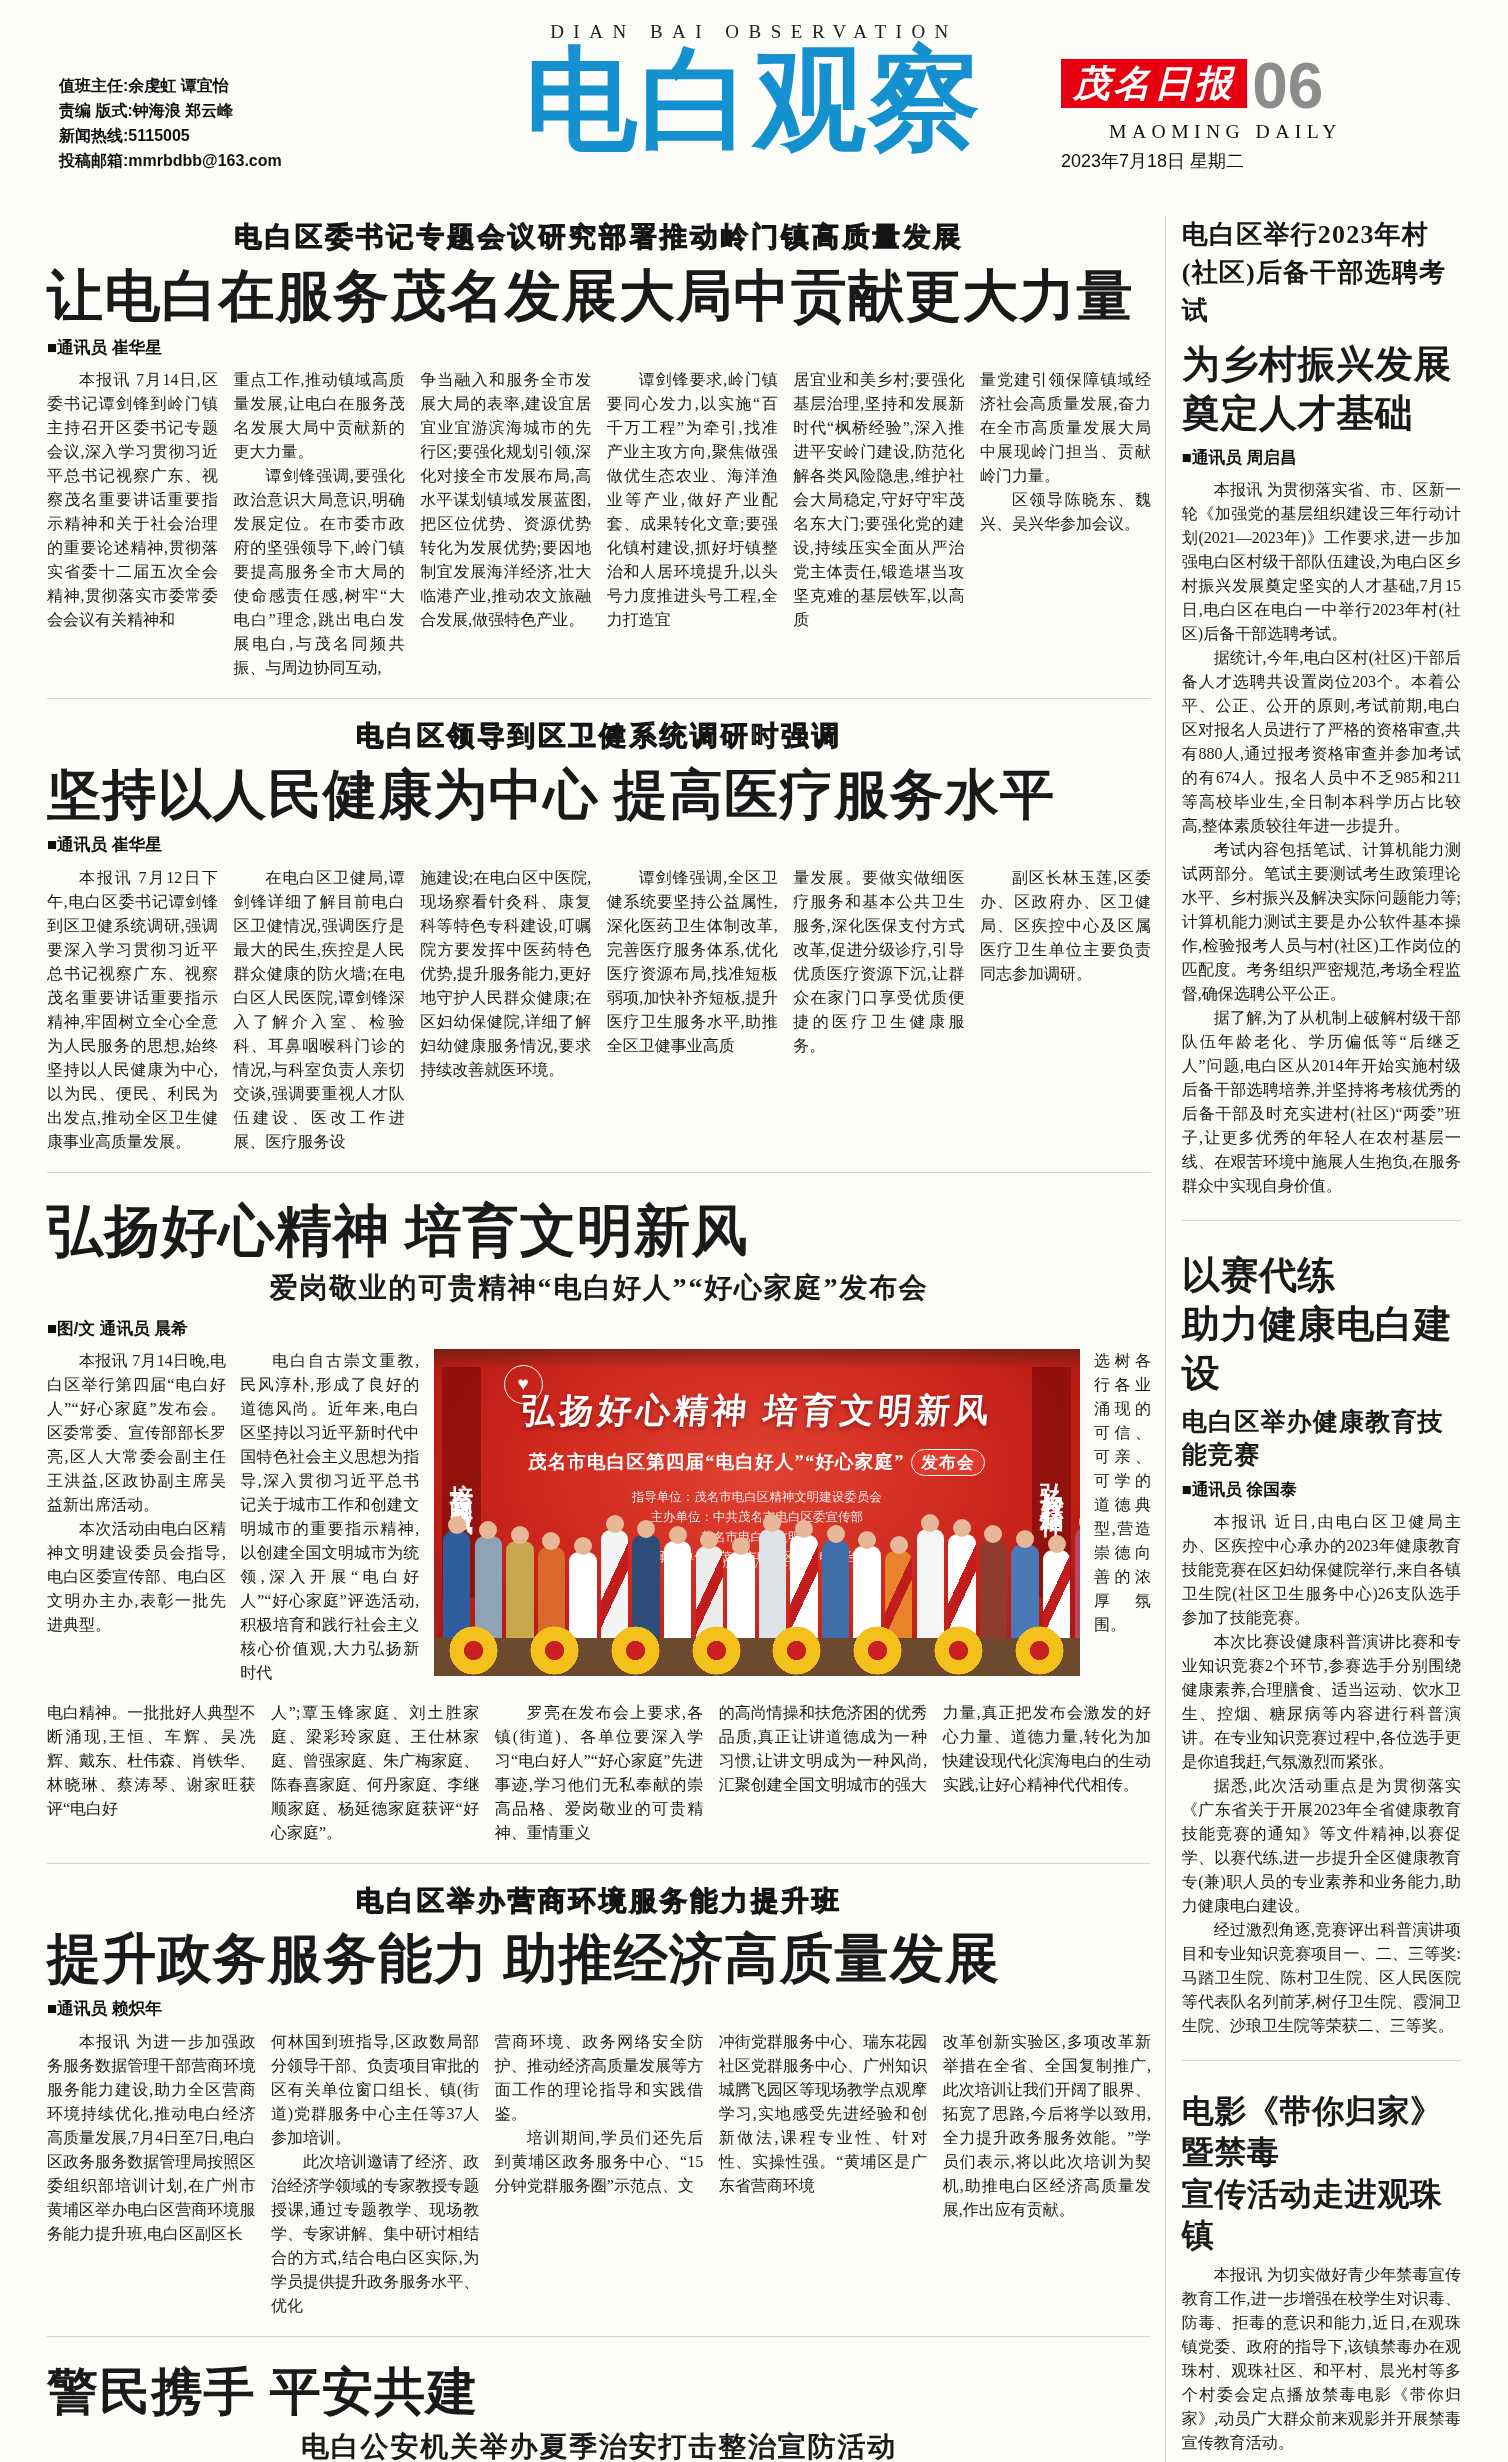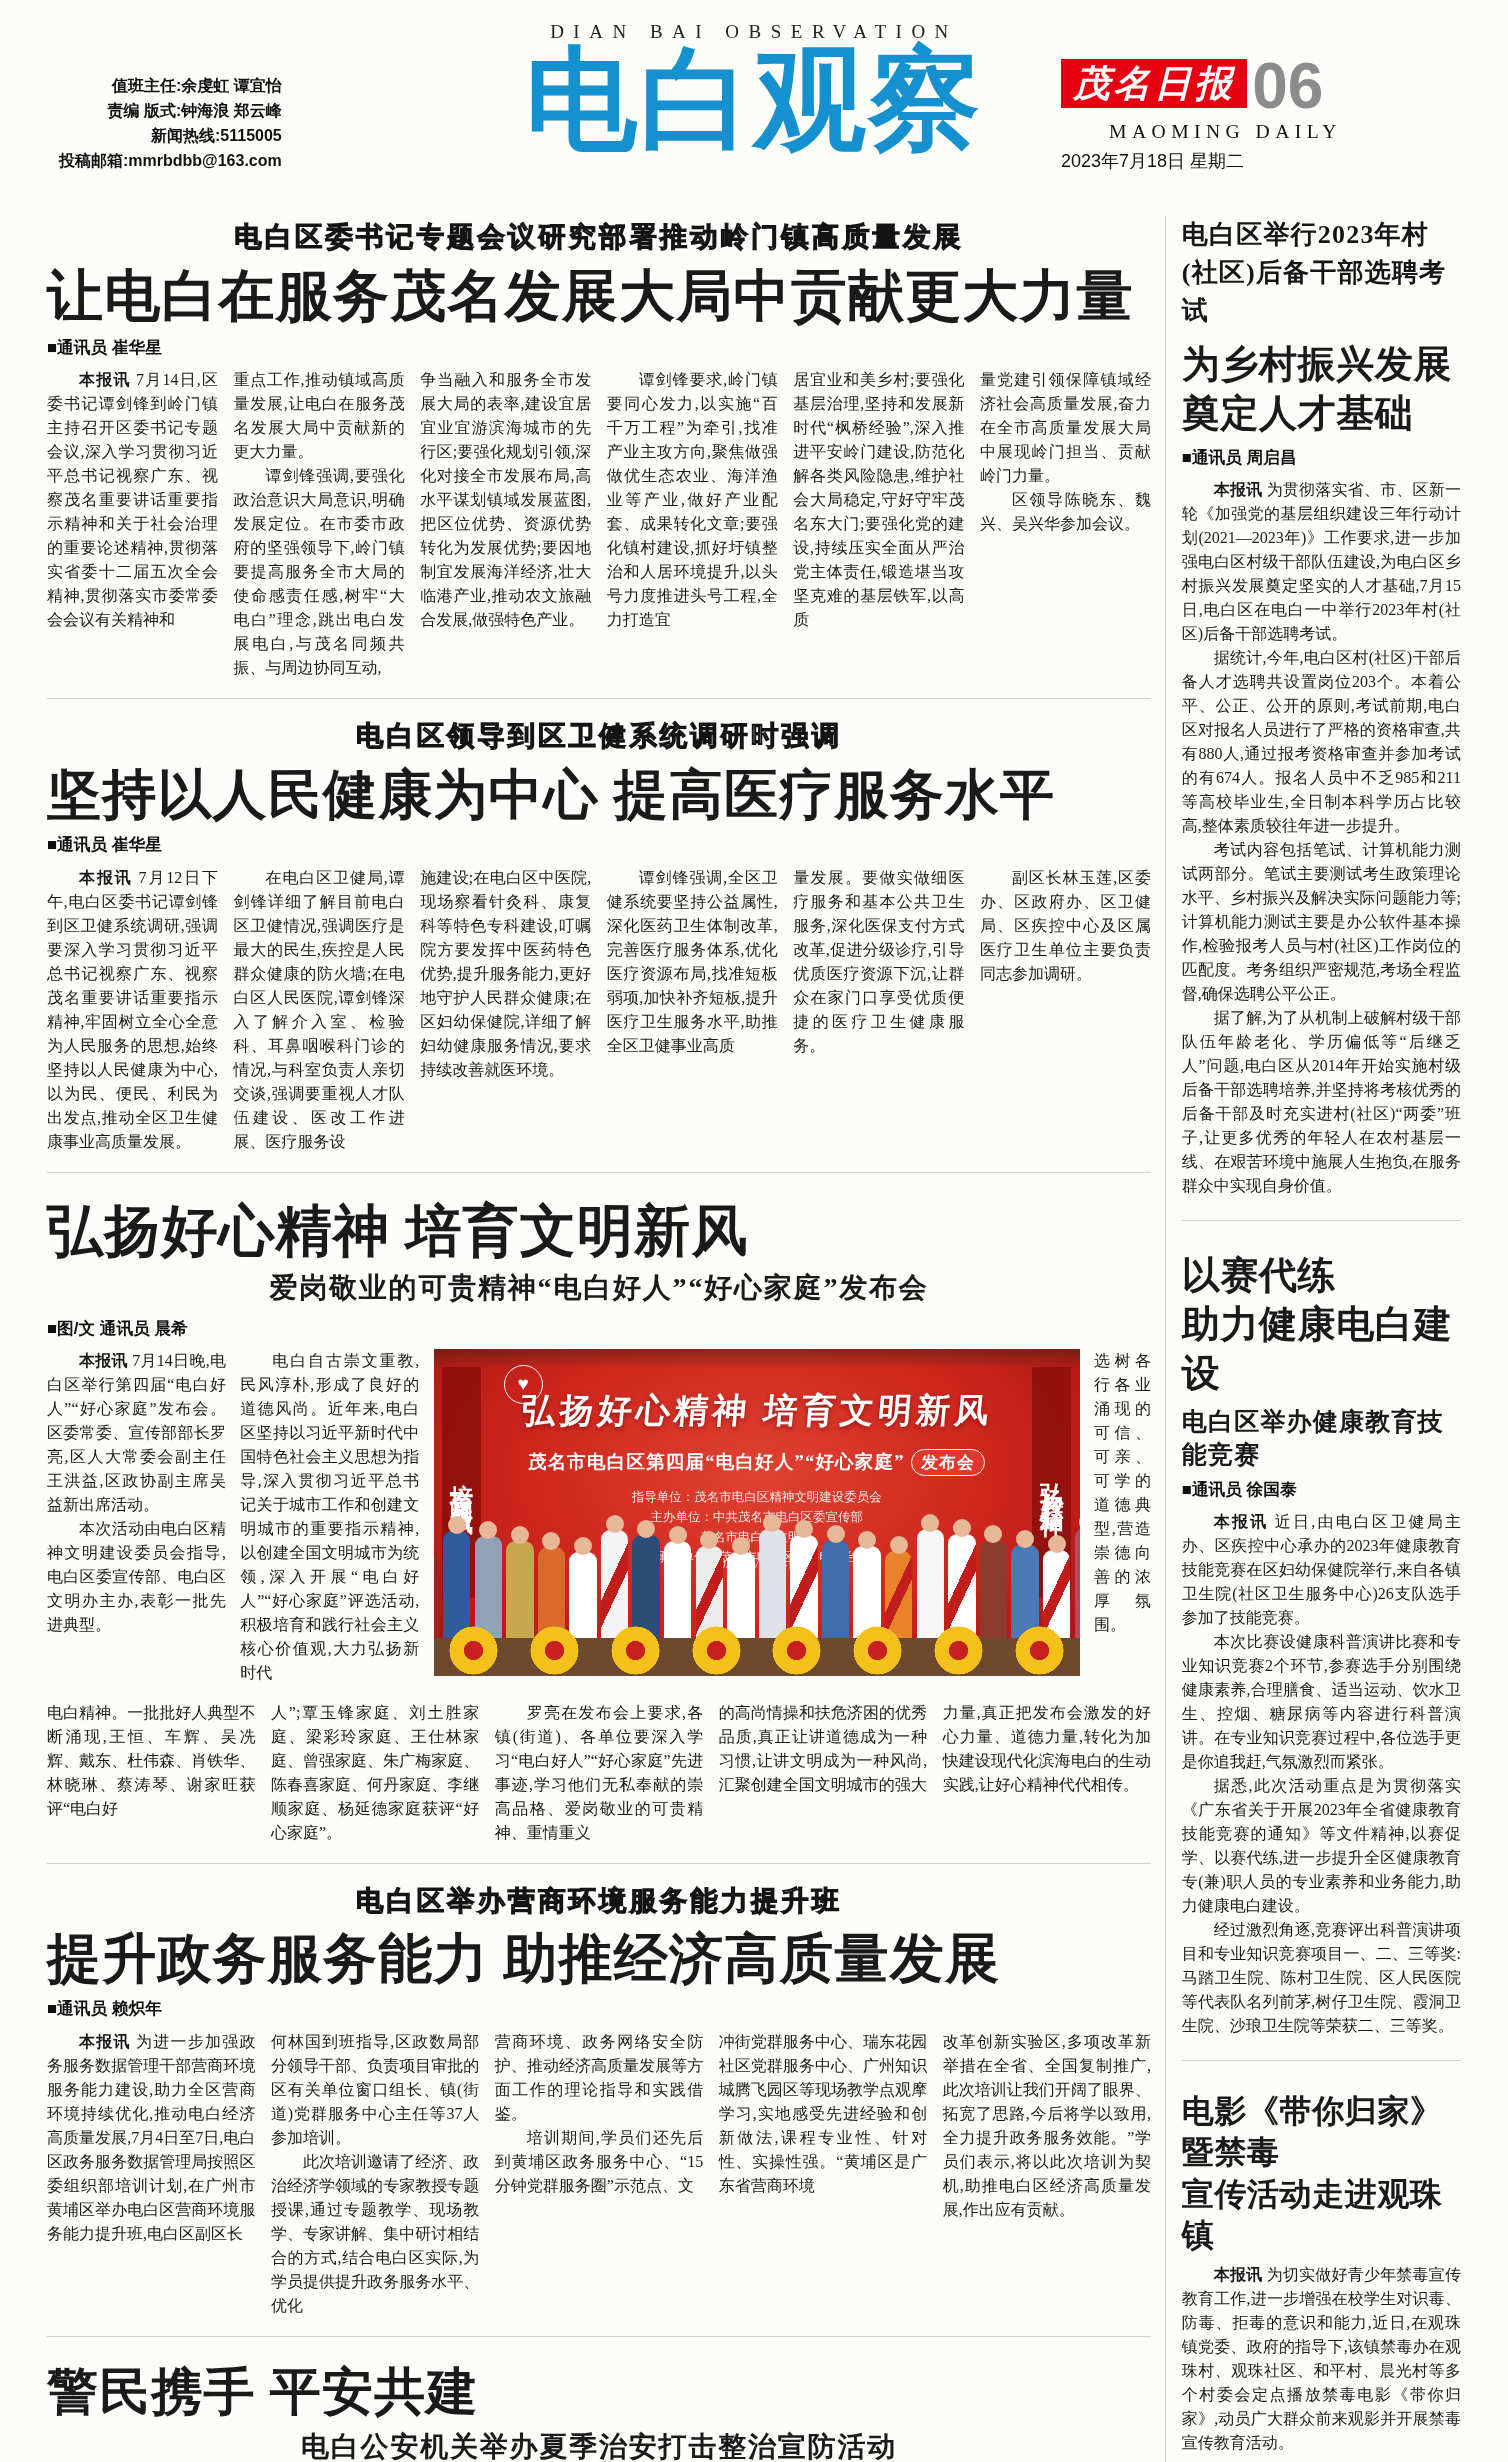--- a/index.html
+++ b/index.html
@@ -4,21 +4,21 @@
 <style>
   html,body{margin:0;padding:0;background:#d8d8d3;}
   .page{position:relative;width:1508px;height:2462px;background:#fcfcf9;box-sizing:border-box;
         padding:13px 47px 24px;overflow:hidden;color:#1a1a1a;
         font-family:"Liberation Serif","DejaVu Serif",serif;}
   
   .eng-title{text-align:center;font-size:19px;letter-spacing:9.5px;color:#222;margin-top:8.4px;}
   .mast-row{position:relative;height:150px;margin-top:4.8px;}
   .staff-info{position:absolute;left:12px;top:26px;font-family:"Liberation Sans",sans-serif;
               font-weight:700;font-size:16px;line-height:1.55;color:#101010;}
-  .staff-info p{margin:0;text-indent:0;text-align:right;}
+  .staff-info p{margin:0;text-indent:0;}
   .mast-cn{position:absolute;left:50%;top:-12px;transform:translateX(-50%);margin:0;
            font-size:112px;line-height:1.15;color:#1591d0;font-weight:900;letter-spacing:2.4px;white-space:nowrap;}
   .logo-area{position:absolute;right:0;top:10.7px;width:400px;}
   .logo-box{display:inline-block;background:#e60012;color:#fff;font-size:37px;font-weight:900;
             font-style:italic;padding:6px 12px;letter-spacing:3.6px;line-height:1;}
   .pagenum{font-family:"Liberation Sans",sans-serif;color:#8c8c8c;font-size:64px;font-weight:700;
            vertical-align:top;margin-left:4.8px;line-height:.85;}
   .logo-eng{font-size:19.7px;letter-spacing:5.4px;margin-top:7.2px;color:#111;margin-left:48px;}
   .logo-date{font-family:"Liberation Sans",sans-serif;font-size:18px;margin-top:6px;color:#111;}
   
@@ -34,21 +34,21 @@
   .headline{text-align:left;font-weight:900;margin:9.5px 0 6px;letter-spacing:1.2px;line-height:1.15;}
   .hl-a1{font-size:56px;} .hl-a2{font-size:54px;} .hl-a3{font-size:56px;}
   .hl-a4{font-size:54px;} .hl-a5{font-size:51px;}
   .subhead{text-align:center;font-size:28px;font-weight:700;margin:4.8px 0 9.5px;letter-spacing:1.8px;}
   .byline{font-family:"Liberation Sans",sans-serif;font-weight:700;font-size:16.7px;margin:7.2px 0 9.5px;color:#111;}
   
   .cols{display:flex;gap:15.5px;}
   .col{flex:1;min-width:0;}
   .col p,.rail .paras p{margin:0;font-size:16px;line-height:1.5;text-align:justify;text-indent:2em;}
   .col p.cont,.rail .paras p.cont{text-indent:0;}
-  .col p b,.rail .paras p b{font-weight:700;}
+  .col p b,.rail .paras p b{font-weight:400;}
   
   .a3row{display:flex;gap:14.3px;margin-top:2.4px;}
   .w300{flex:none;width:179px;}
   .narrow{flex:none;width:57px;}
   .a3bottom{margin-top:15.5px;}
   
   .photo{position:relative;flex:1;height:327px;margin:0;overflow:hidden;
          background:radial-gradient(ellipse at 50% 38%,#e04231 0%,#cd261d 52%,#a4130d 100%);}
   .photo::before{content:'';position:absolute;top:0;left:0;right:0;height:20px;
          background:linear-gradient(#33231677,transparent);}

